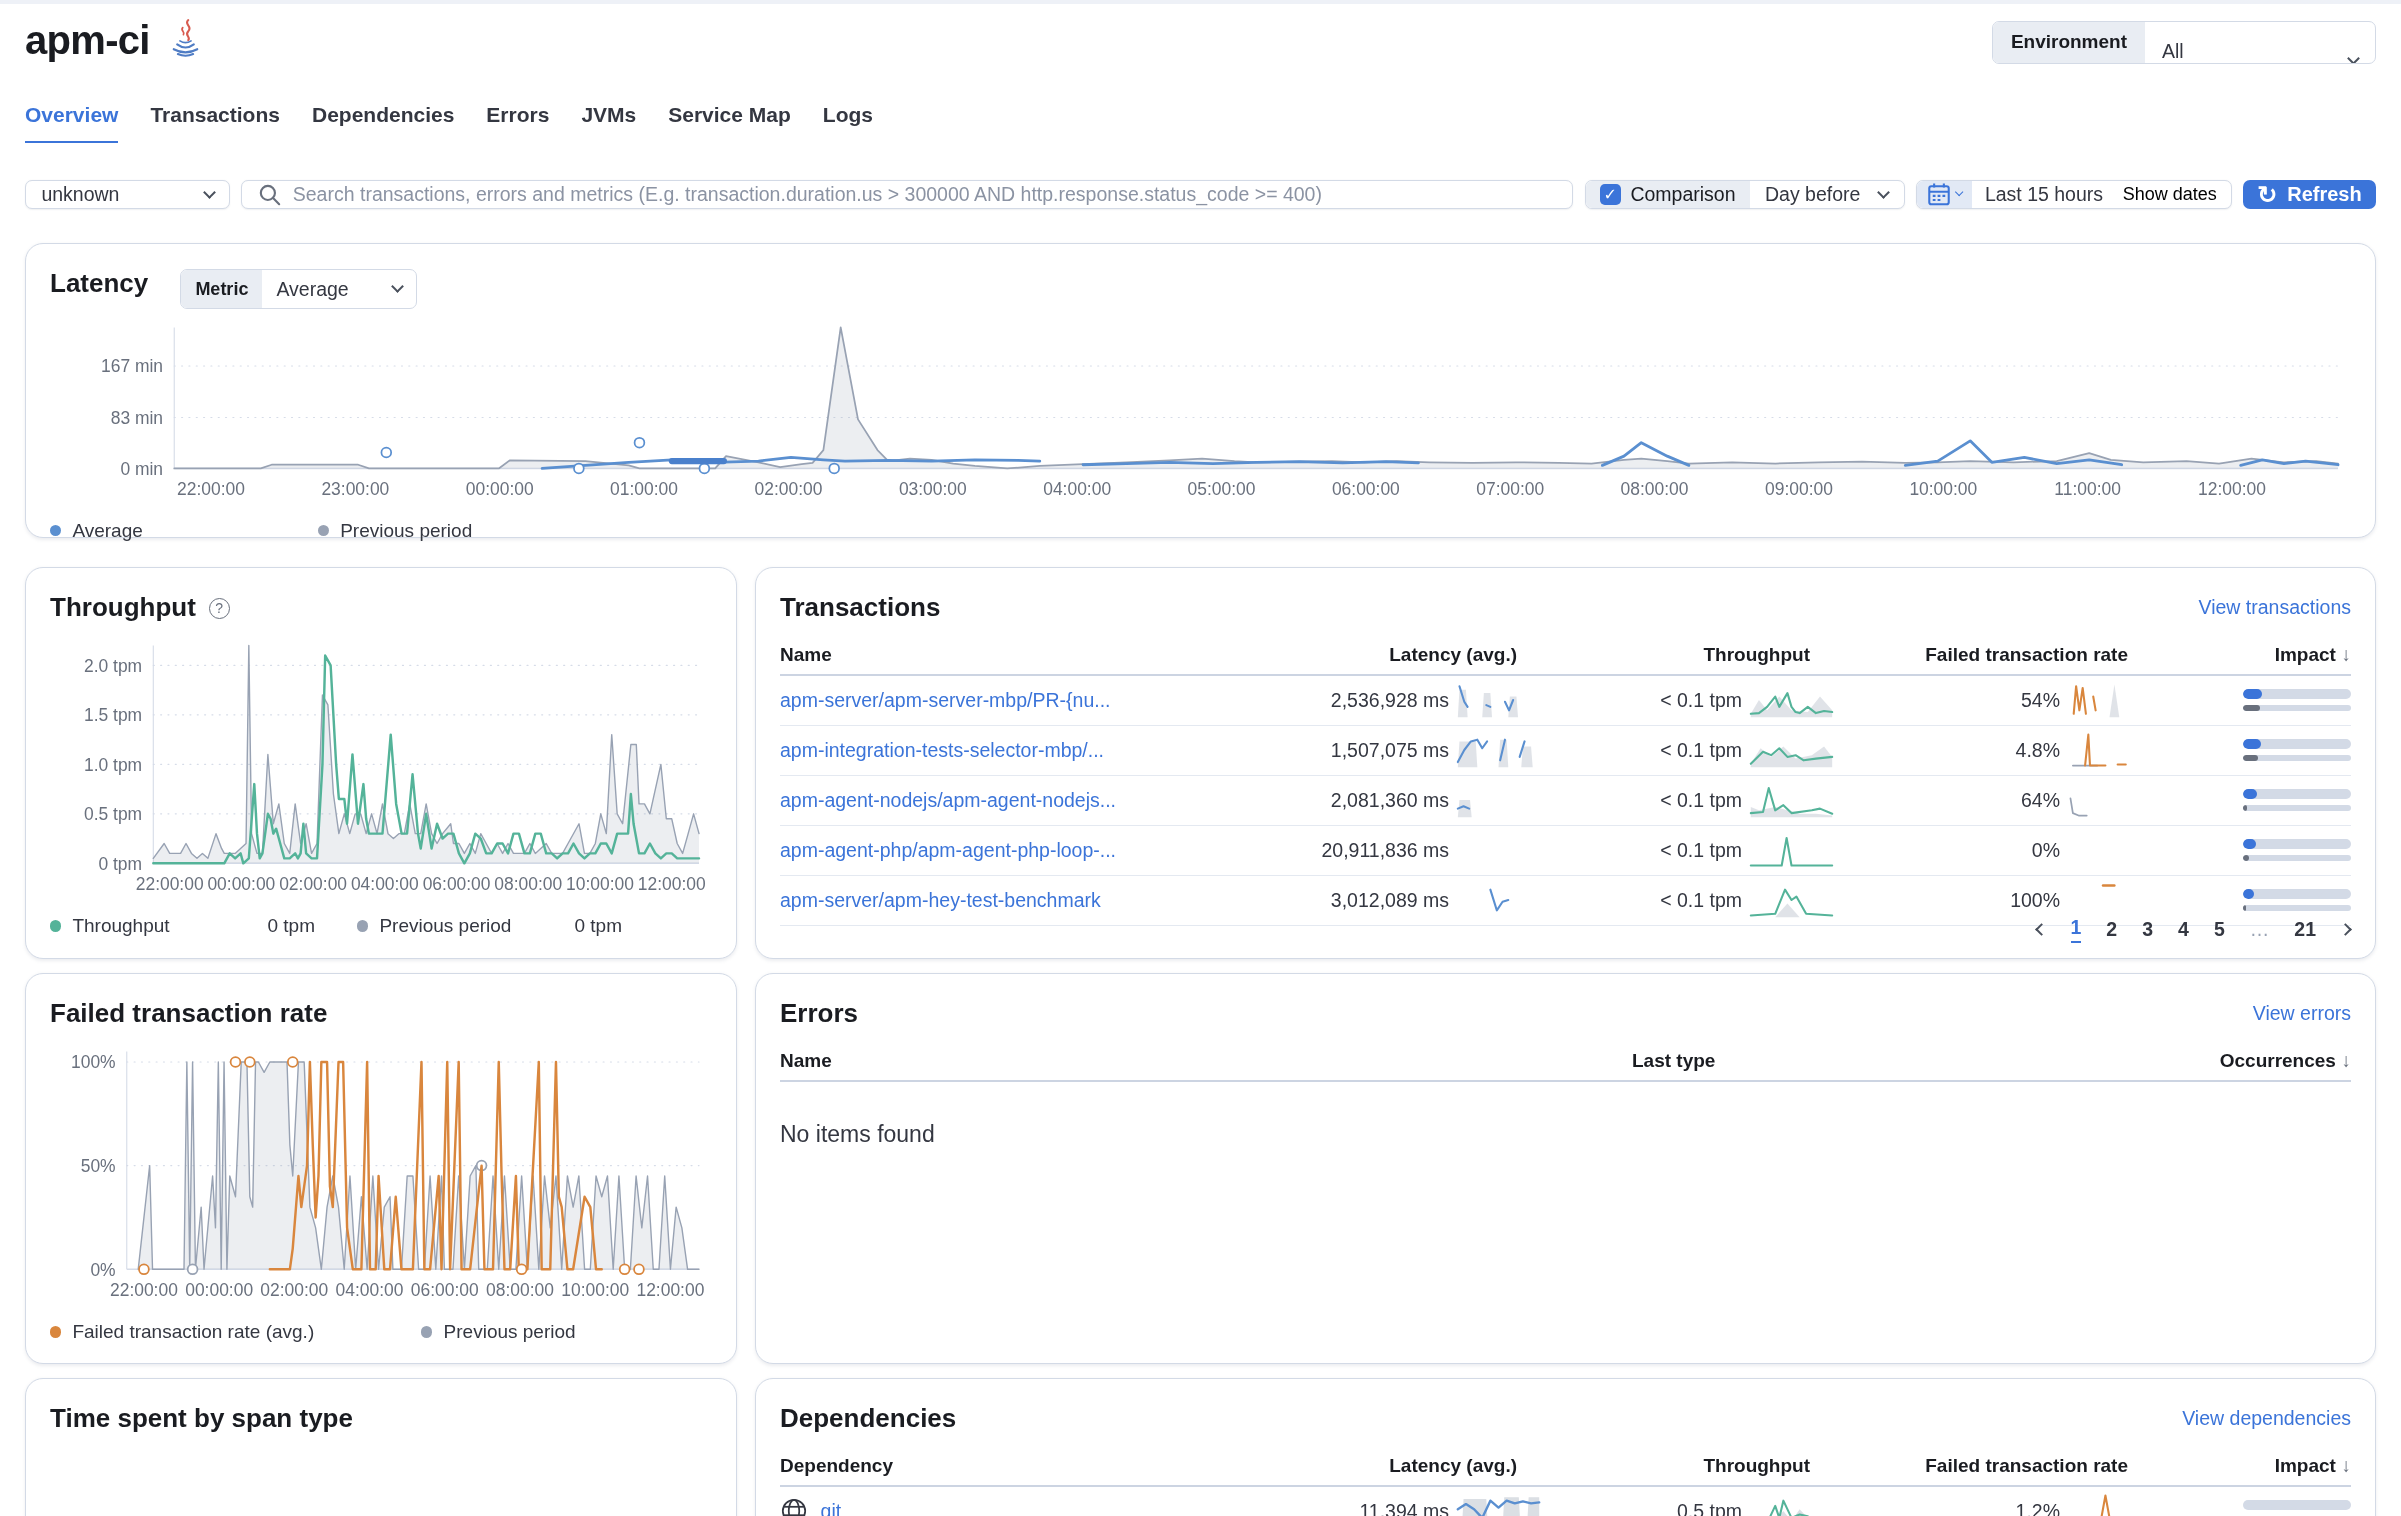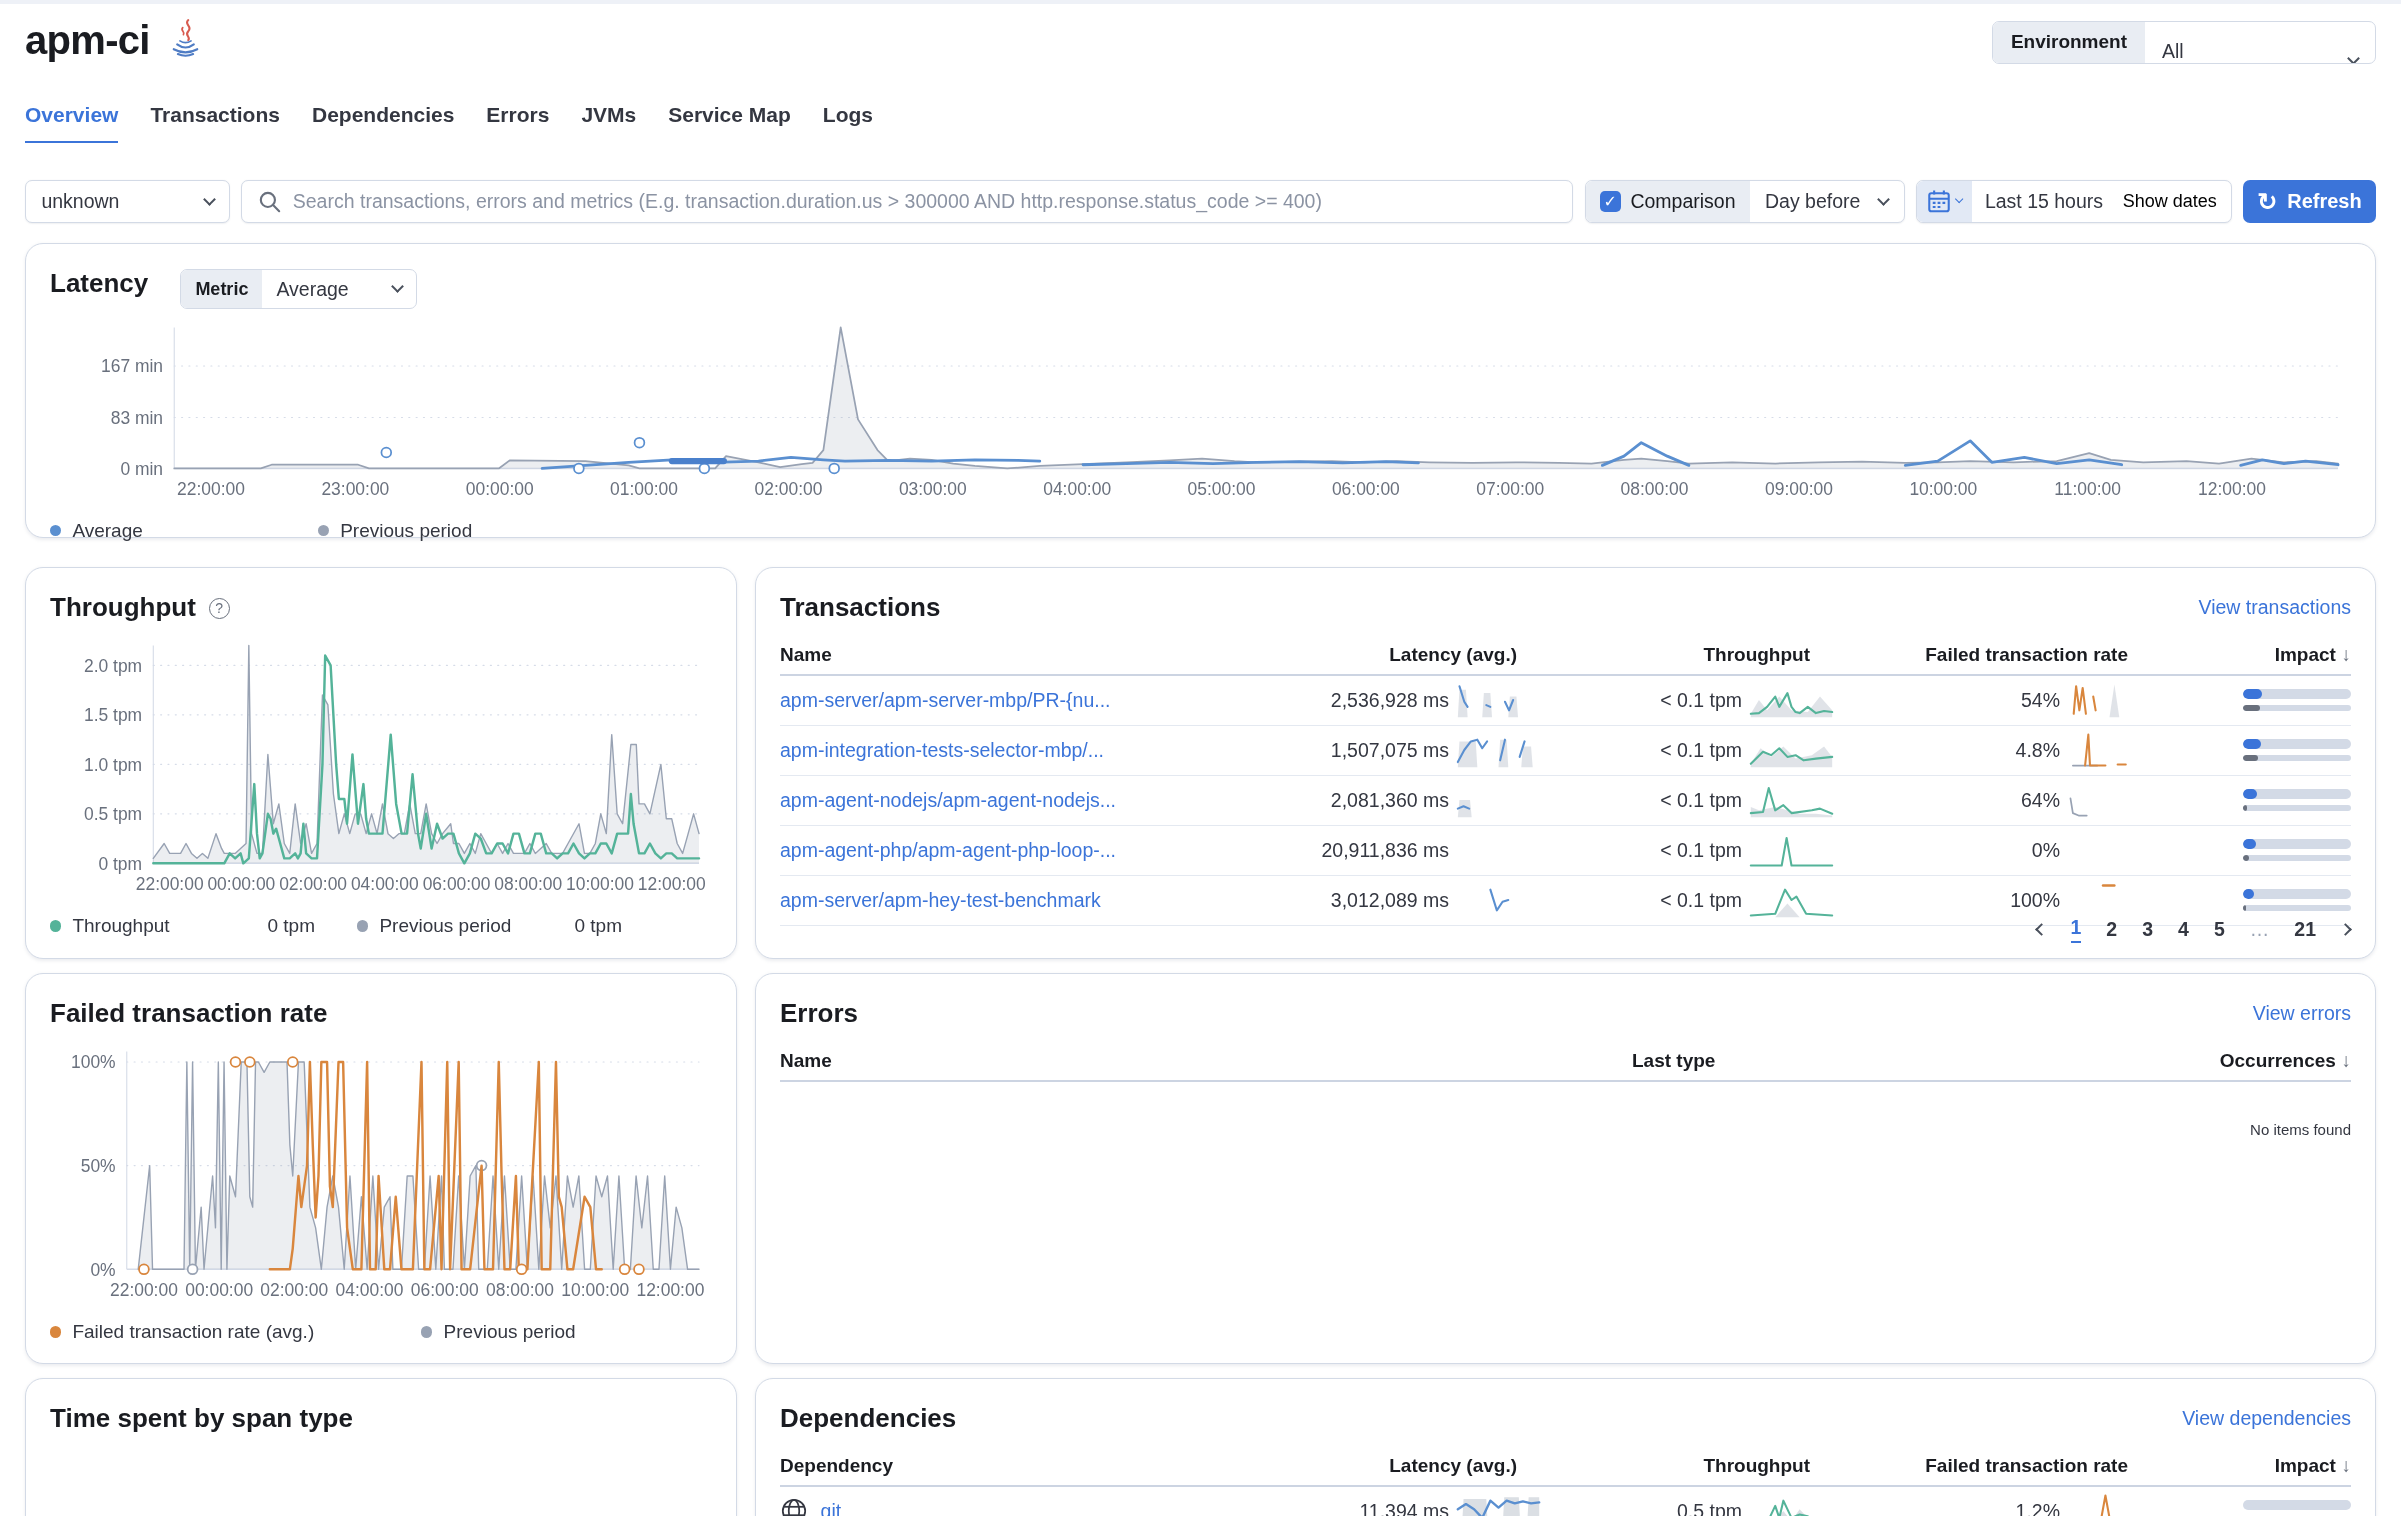--- a/index.html
+++ b/index.html
@@ -11,21 +11,21 @@
 .svc{display:flex;align-items:flex-start;gap:18px}
 .svc-title{font-size:40px;font-weight:700;color:#1a1c21;letter-spacing:-0.7px}
 .env{display:flex;align-items:stretch;height:43px;border:1px solid #d3dae6;border-radius:7px;overflow:hidden;background:#fff;margin-top:2.8px}
 .env-label{background:#e9edf3;display:flex;align-items:center;padding:0 18px;font-size:19px;font-weight:600;color:#1a1c21}
 .env-val{display:flex;align-items:flex-end;justify-content:space-between;width:230px;padding:0 17px;font-size:19.5px}
 
 .tabs{position:absolute;top:103px;left:25px;display:flex;gap:32px}
 .tab{font-size:21px;font-weight:600;color:#343741;padding-bottom:14px;cursor:pointer}
 .tab.active{color:#3b74d9;border-bottom:2.8px solid #3b74d9}
 
-.filter-row{position:absolute;top:180px;left:25px;right:25px;display:flex;gap:11.2px;height:43px}
+.filter-row{position:absolute;top:180px;left:25px;right:25px;display:flex;gap:11.2px;height:29px}
 .ctl{border:1px solid #d3dae6;border-radius:7px;background:#fff;display:flex;align-items:center;box-shadow:0 0.7px 1.4px rgba(120,130,150,.12)}
 .txtype{width:205px;justify-content:space-between;padding:0 15.4px;font-size:19.5px}
 .chev{width:9px;height:9px;border-right:2.1px solid #49505c;border-bottom:2.1px solid #49505c;transform:rotate(45deg);margin-top:-4.2px;flex:none}
 .searchbox{flex:1;padding:0 15.4px;gap:11.2px}
 .searchbox input{border:none;outline:none;flex:1;font-size:19.5px;font-family:inherit;color:#343741}
 .searchbox input::placeholder{color:#8b93a3}
 .cmp{width:320px;overflow:hidden}
 .cmp-label{background:#e9edf3;height:100%;display:flex;align-items:center;gap:9.8px;padding:0 14px;font-size:19.5px;color:#1a1c21;border-radius:5.6px 0 0 5.6px}
 .checkbox{width:21px;height:21px;border-radius:4.9px;background:#3b74d9;color:#fff;display:flex;align-items:center;justify-content:center;font-size:16px;font-weight:700}
 .cmp-val{flex:1;display:flex;align-items:center;justify-content:space-between;padding:0 15.4px;font-size:19.5px}
@@ -85,21 +85,21 @@
 .pg{cursor:pointer}
 .pg.cur{color:#3b74d9;border-bottom:2.1px solid #3b74d9;padding-bottom:1.4px}
 .pg.dots{color:#98a2b3;font-weight:400}
 .pchev{width:9px;height:9px;border-right:2.1px solid #49505c;border-bottom:2.1px solid #49505c;flex:none;cursor:pointer}
 .pchev.l{transform:rotate(135deg)}
 .pchev.r{transform:rotate(-45deg)}
 
 .e-name{flex:1}
 .e-seen{width:489px}
 .e-occ{width:230px;justify-content:flex-end}
-.empty{width:100%;text-align:right;font-size:15px;color:#343741;margin-top:39px}
+.empty{width:100%;text-align:left;font-size:23px;color:#343741;margin-top:39px}
 .globe{margin-right:12.6px;flex:none;display:flex}
 </style>
 </head>
 <body>
 
 <div class="page-header">
   <div class="svc">
     <span class="svc-title">apm-ci</span>
     <span>
       <svg width="35" height="43" viewBox="0 0 50 62">

